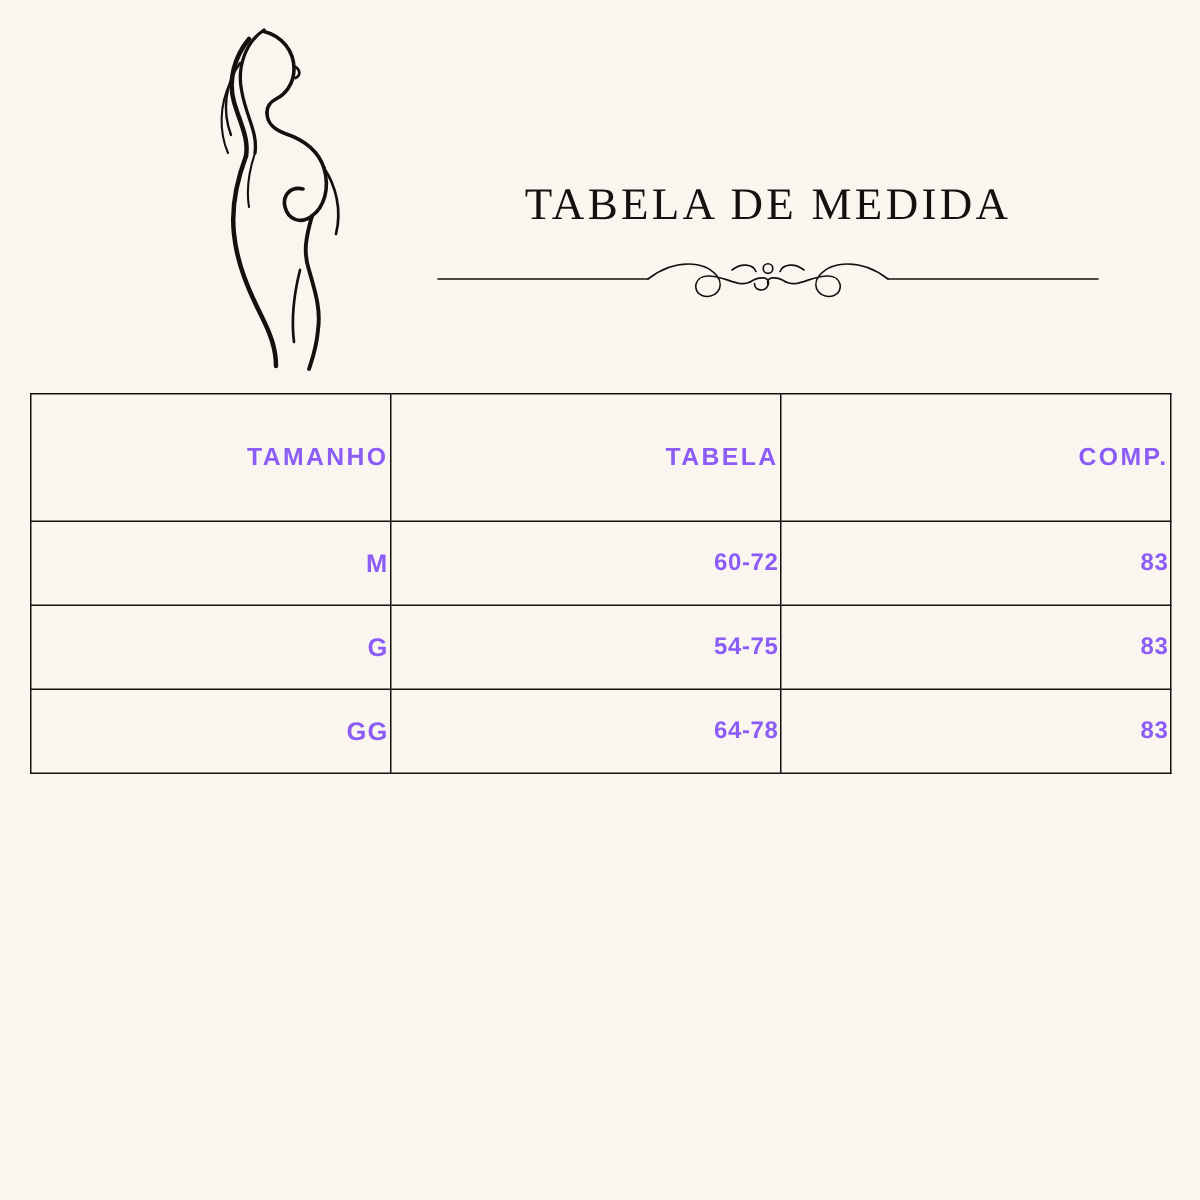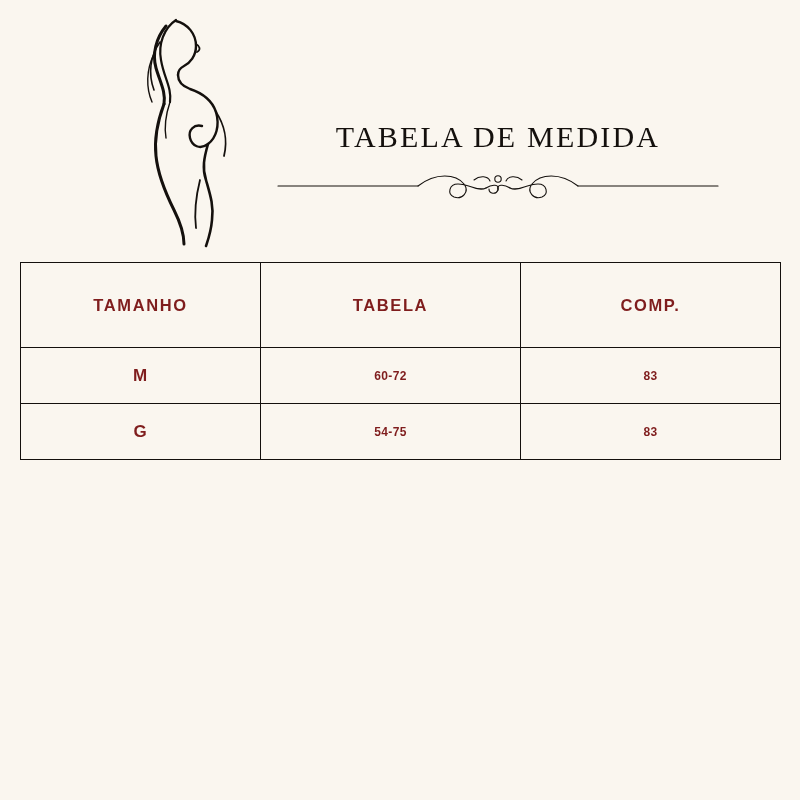--- a/index.html
+++ b/index.html
@@ -28,21 +28,21 @@
   }
   .figure-wrap {
     position: absolute;
     left: 104px;
     top: 8px;
     width: 140px;
     height: 240px;
   }
   .title-block {
     position: absolute;
-    left: 258px;
+    left: 272px;
     top: 120px;
     width: 480px;
     text-align: center;
   }
   .title {
     font-size: 30px;
     letter-spacing: 2.2px;
     font-weight: 400;
     color: #14100d;
     font-family: "Liberation Serif", serif;
@@ -63,32 +63,32 @@
     width: 760px;
   }
   table.size-table {
     border-collapse: collapse;
     width: 760px;
     table-layout: fixed;
   }
   table.size-table td,
   table.size-table th {
     border: 1px solid #14100d;
-    text-align: center;
+    text-align: right;
     font-weight: bold;
-    color: #7f1d1d;
+    color: #8b5cf6;
   }
   table.size-table thead th {
     height: 82px;
     font-size: 16.5px;
     letter-spacing: 1.6px;
   }
   table.size-table tbody td {
     height: 53px;
-    font-size: 12px;
+    font-size: 16px;
     letter-spacing: 0.4px;
   }
   table.size-table tbody td.size-cell {
     font-size: 17px;
     letter-spacing: 0.8px;
   }
   col.c1 { width: 240px; }
   col.c2 { width: 260px; }
   col.c3 { width: 260px; }
 </style>
@@ -169,17 +169,22 @@
         <tr>
           <td class="size-cell">M</td>
           <td>60-72</td>
           <td>83</td>
         </tr>
         <tr>
           <td class="size-cell">G</td>
           <td>54-75</td>
           <td>83</td>
         </tr>
+        <tr>
+          <td class="size-cell">GG</td>
+          <td>64-78</td>
+          <td>83</td>
+        </tr>
       </tbody>
     </table>
   </div>
 
 </div>
 
 </body></html>

